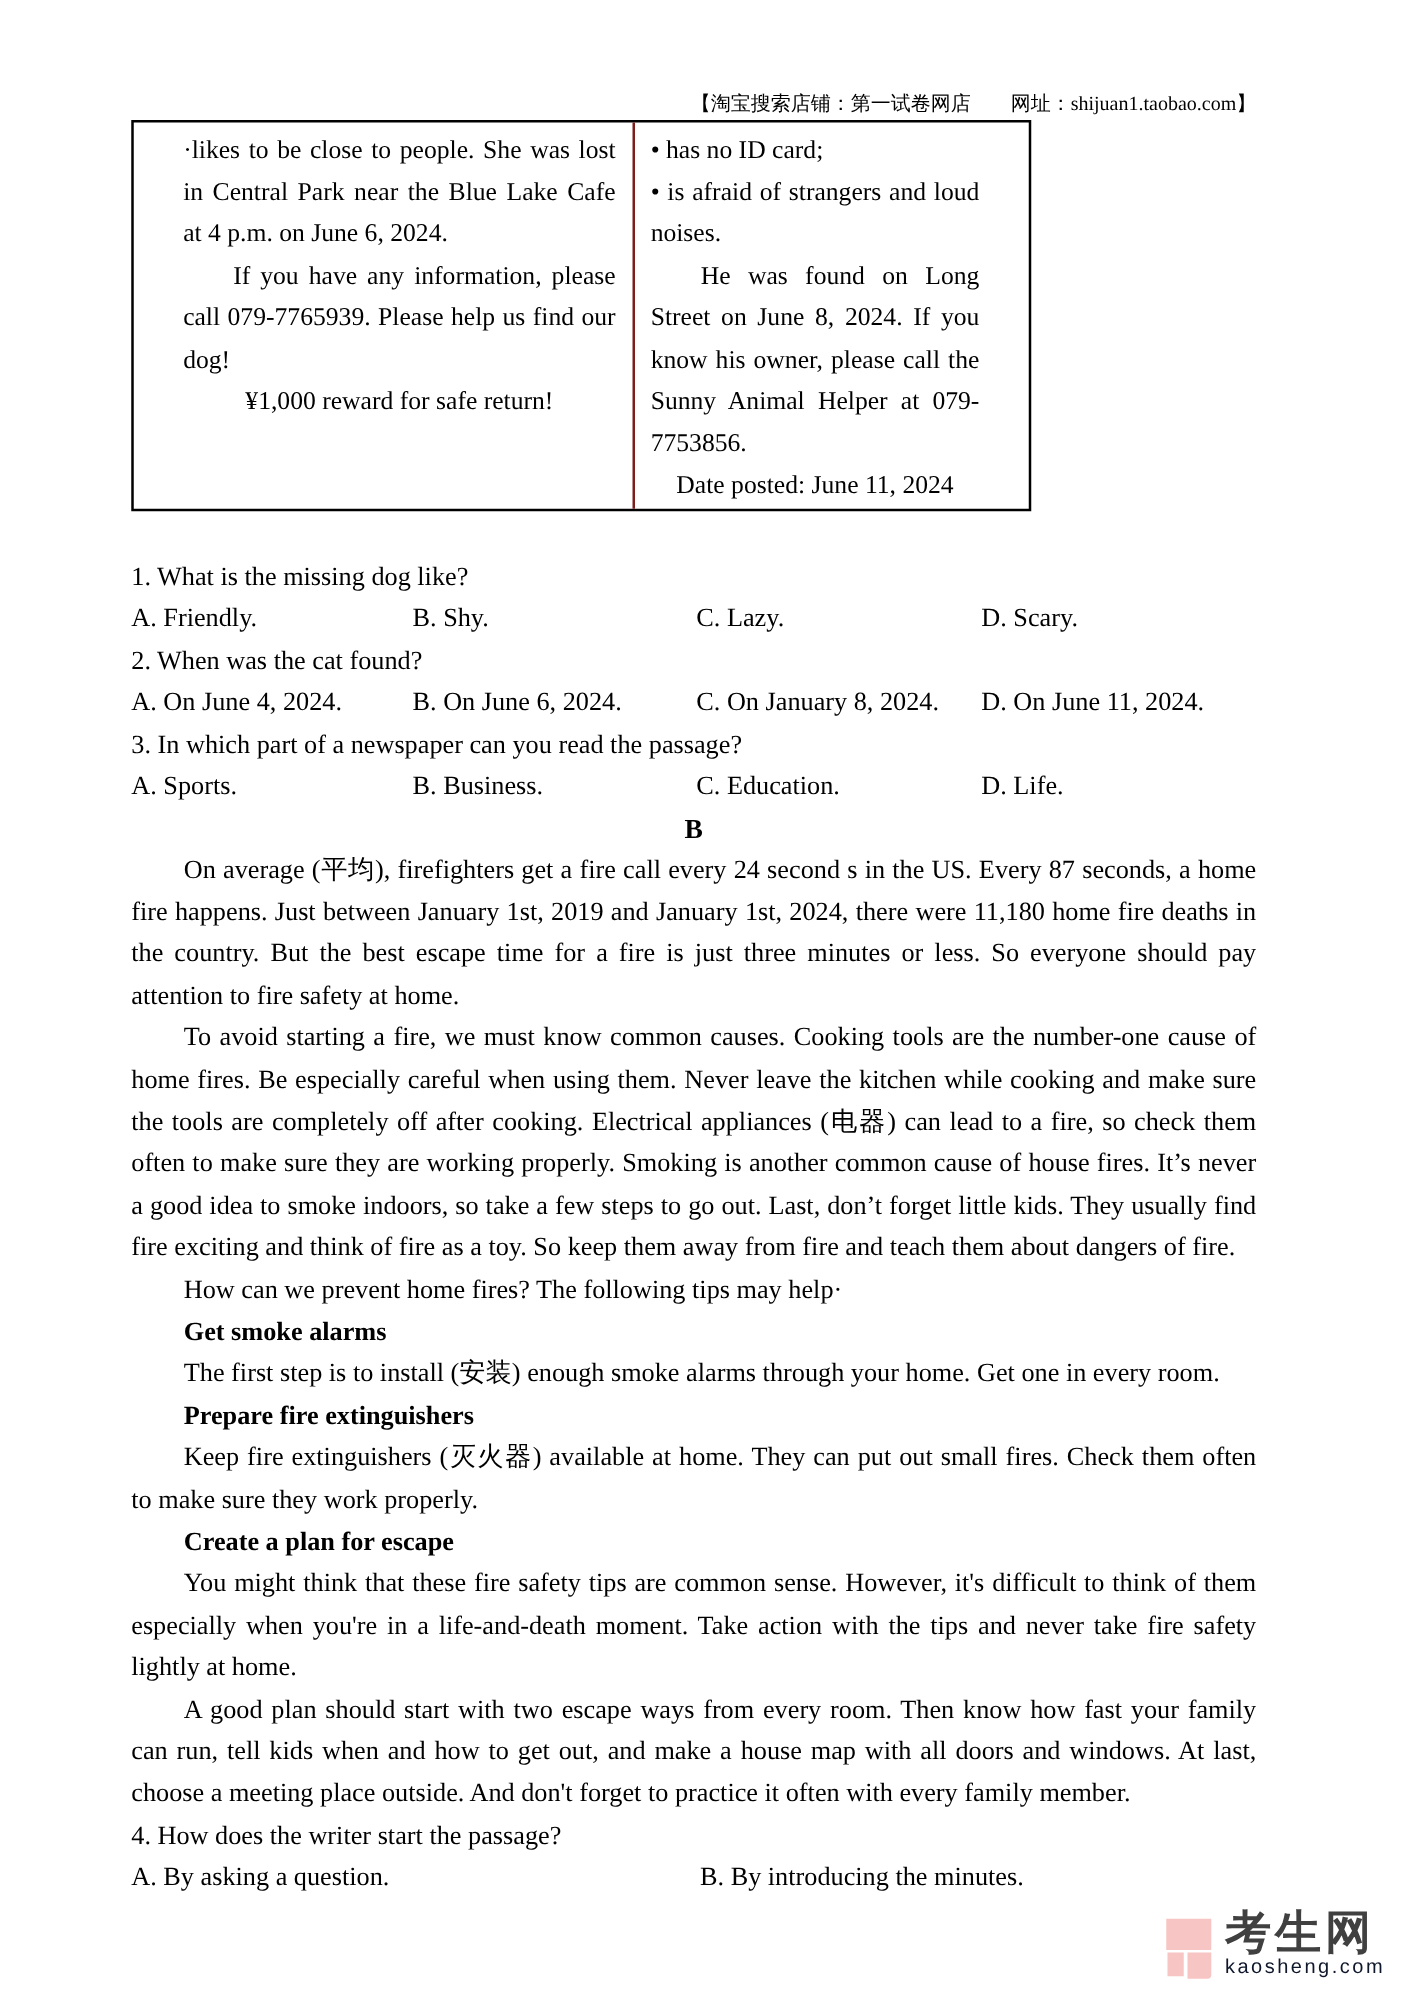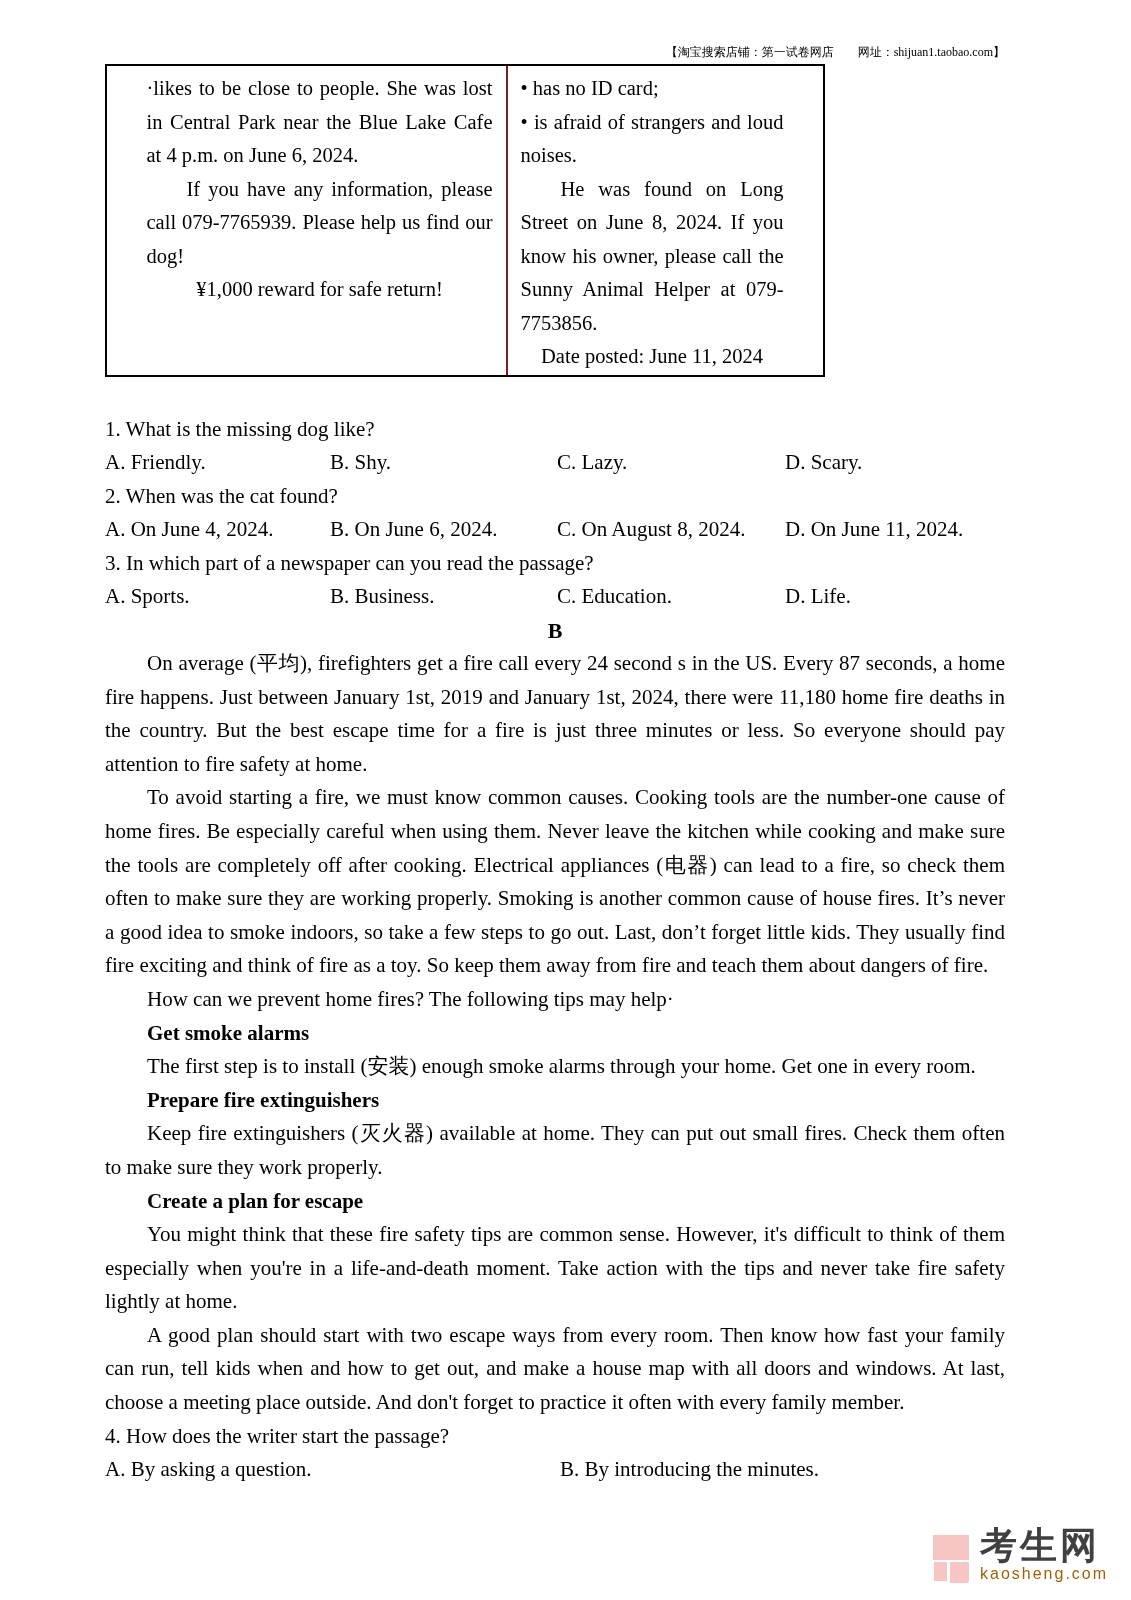--- a/index.html
+++ b/index.html
@@ -15,23 +15,23 @@
     color: #000000;
     overflow: hidden;
   }
   .content {
     position: absolute;
     top: 0;
     left: 105px;
     width: 900px;
   }
   .shop-header {
-    margin-top: 40px;
+    margin-top: 72px;
     text-align: right;
-    font-size: 12px;
+    font-size: 16px;
     line-height: 24px;
     white-space: nowrap;
   }
   
   .notice-table {
     margin-top: 0;
     width: 716px;
     border: 2px solid #000;
     display: flex;
     justify-content: center;
@@ -152,21 +152,21 @@
     <div class="opts">
       <span class="o0">A. Friendly.</span>
       <span class="o1">B. Shy.</span>
       <span class="o2">C. Lazy.</span>
       <span class="o3">D. Scary.</span>
     </div>
     <div class="qline">2. When was the cat found?</div>
     <div class="opts">
       <span class="o0">A. On June 4, 2024.</span>
       <span class="o1">B. On June 6, 2024.</span>
-      <span class="o2">C. On August 8, 2024.</span>
+      <span class="o2">C. On January 8, 2024.</span>
       <span class="o3">D. On June 11, 2024.</span>
     </div>
     <div class="qline">3. In which part of a newspaper can you read the passage?</div>
     <div class="opts">
       <span class="o0">A. Sports.</span>
       <span class="o1">B. Business.</span>
       <span class="o2">C. Education.</span>
       <span class="o3">D. Life.</span>
     </div>
   </div>
@@ -198,15 +198,15 @@
 <div class="watermark">
   <div class="wm-logo">
     <div class="wm-logo-inner">
       <div class="wm-block wm-top" style="background: rgb(247, 198, 196);"></div>
       <div class="wm-block wm-botl" style="background: rgb(247, 198, 196);"></div>
       <div class="wm-block wm-botr" style="background: rgb(247, 198, 196);"></div>
     </div>
   </div>
   <div class="wm-text">
     <div class="wm-cn" style="color: #404040;">考生网</div>
-    <div class="wm-latin" style="color: #a16207;">kaosheng.com</div>
+    <div class="wm-latin" style="color: #0f172a;">kaosheng.com</div>
   </div>
 </div>
 
 </body></html>

